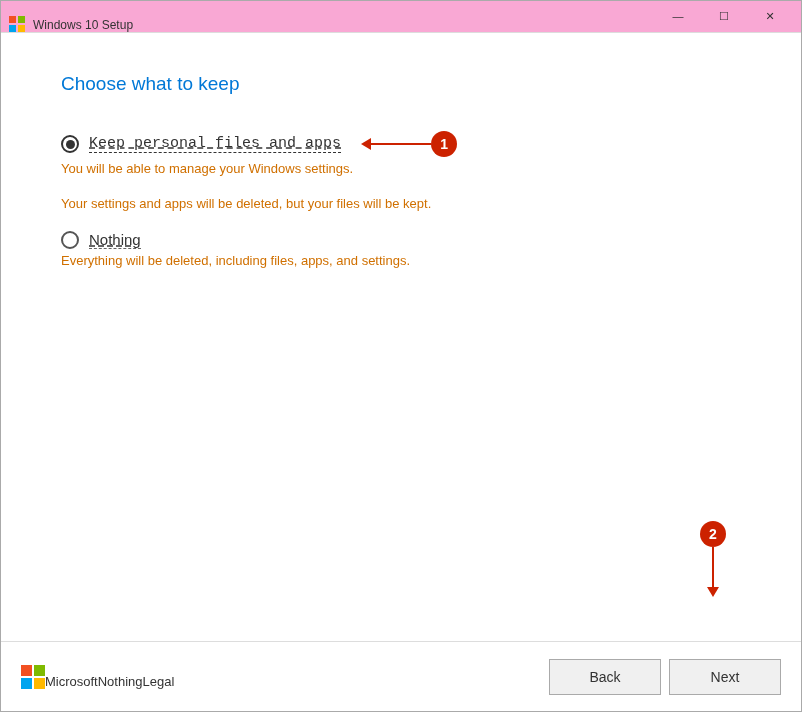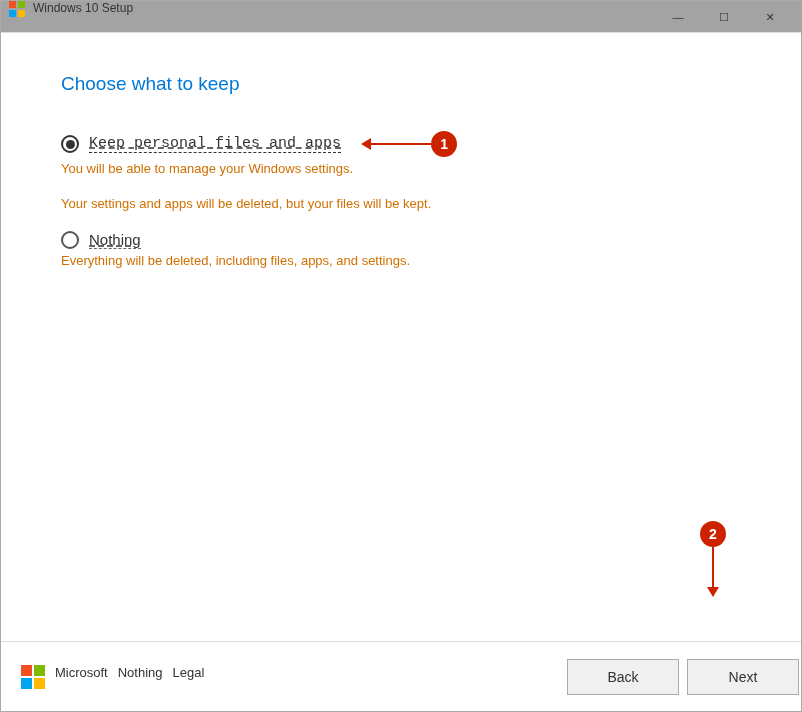--- a/index.html
+++ b/index.html
@@ -21,24 +21,24 @@
       background: #fff;
       border: 1px solid #aaa;
       display: flex;
       flex-direction: column;
       box-shadow: 2px 2px 8px rgba(0,0,0,0.3);
     }
 
     
     .title-bar {
       height: 32px;
-      background: #a3a3a3;
+      background: #f9a8d4;
       border-bottom: 1px solid #ddd;
       display: flex;
-      align-items: flex-start;
+      align-items: flex-end;
       padding: 0 8px;
       flex-shrink: 0;
       user-select: none;
     }
 
     .title-bar-icon {
       width: 16px;
       height: 16px;
       margin-right: 8px;
       flex-shrink: 0;
@@ -185,22 +185,21 @@
       border-top: 1px solid #ddd;
       display: flex;
       align-items: center;
       padding: 0 20px;
       flex-shrink: 0;
       position: relative;
     }
 
     .footer-brand {
       display: flex;
-      align-items: flex-start;
-      gap: 10px;
+      align-items: flex-end;
     }
 
     .ms-logo {
       width: 24px;
       height: 24px;
       display: grid;
       grid-template-columns: 1fr 1fr;
       grid-template-rows: 1fr 1fr;
       gap: 2px;
     }
@@ -212,21 +211,21 @@
 
     .footer-link {
       font-size: 13px;
       color: #333;
       cursor: pointer;
       text-decoration: none;
     }
 
     .footer-buttons {
       position: absolute;
-      right: 2px;
+      right: 20px;
       display: flex;
       gap: 8px;
       align-items: center;
     }
 
     .btn {
       width: 112px;
       height: 36px;
       border: 1px solid #aaa;
       background: #f0f0f0;

